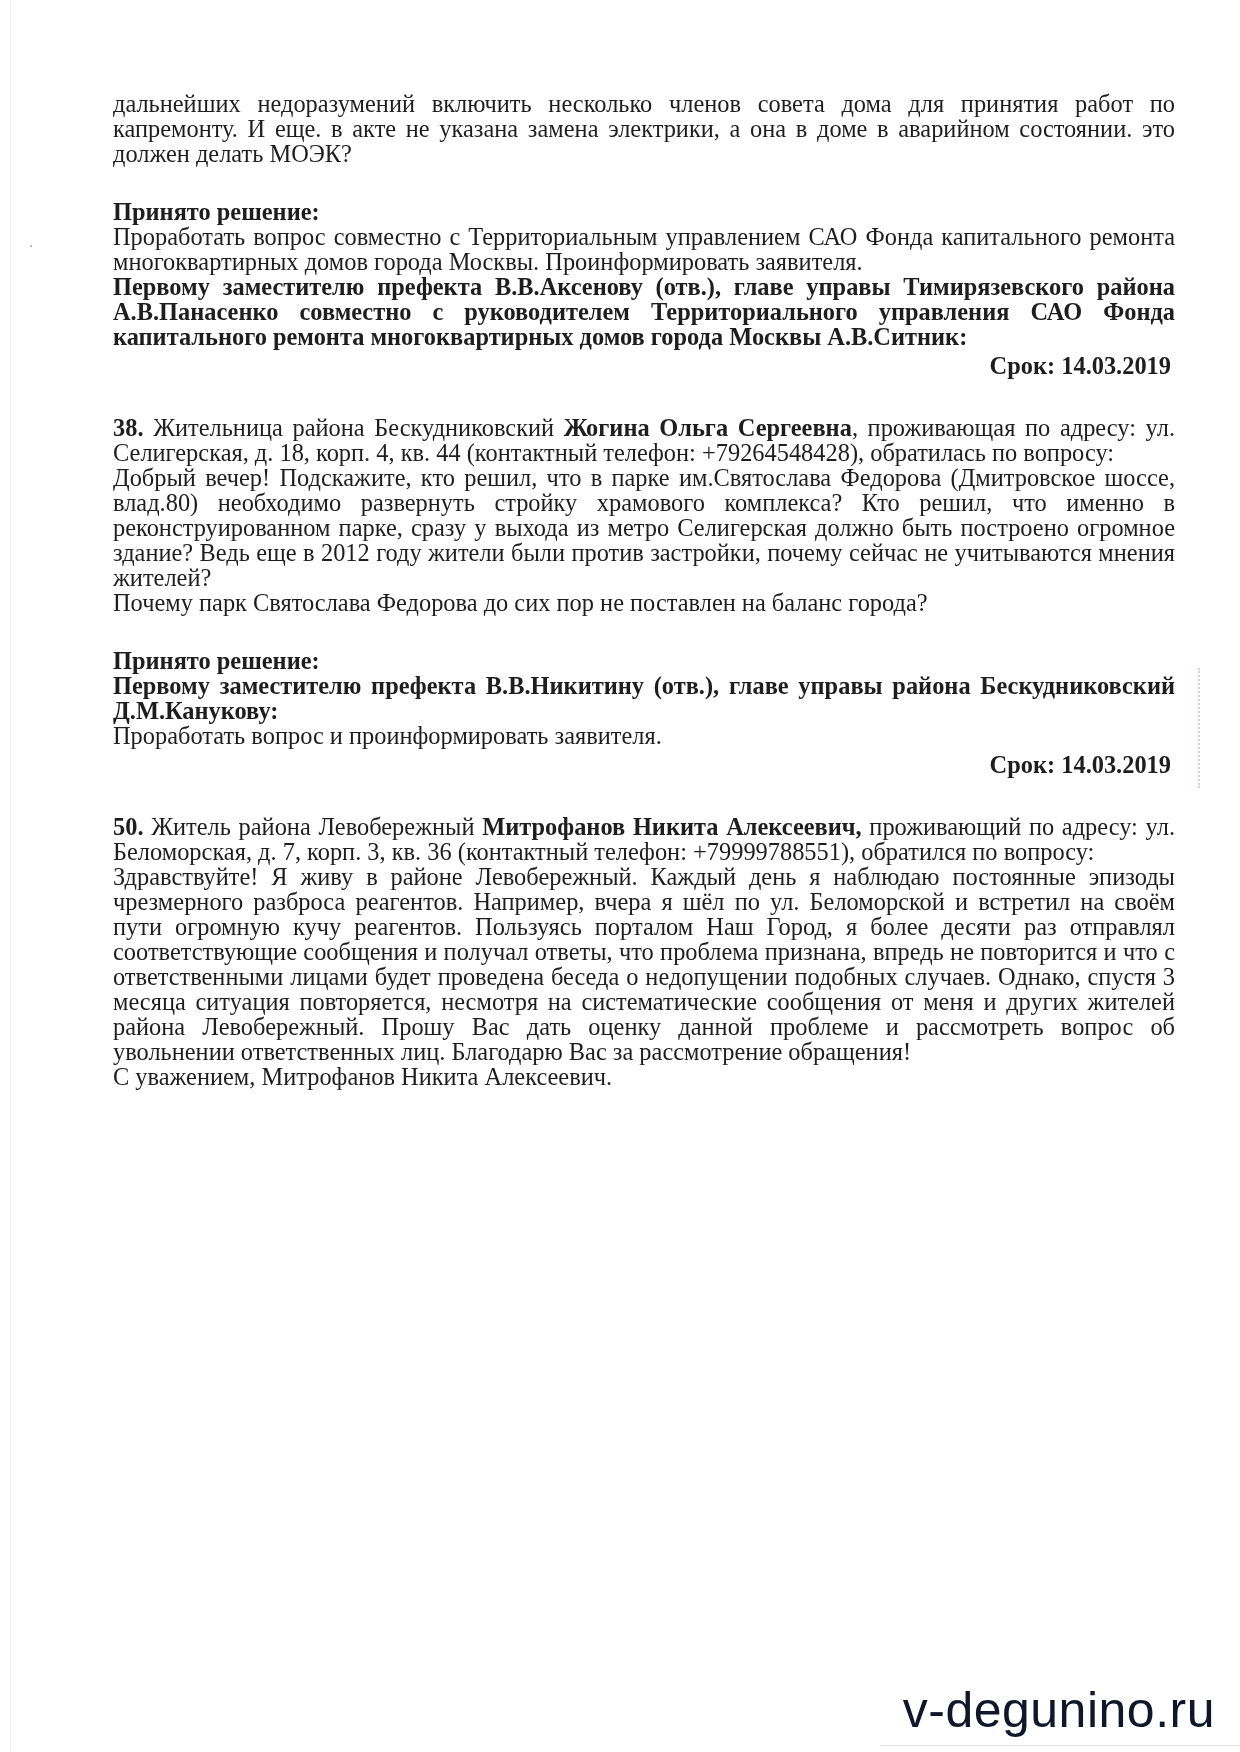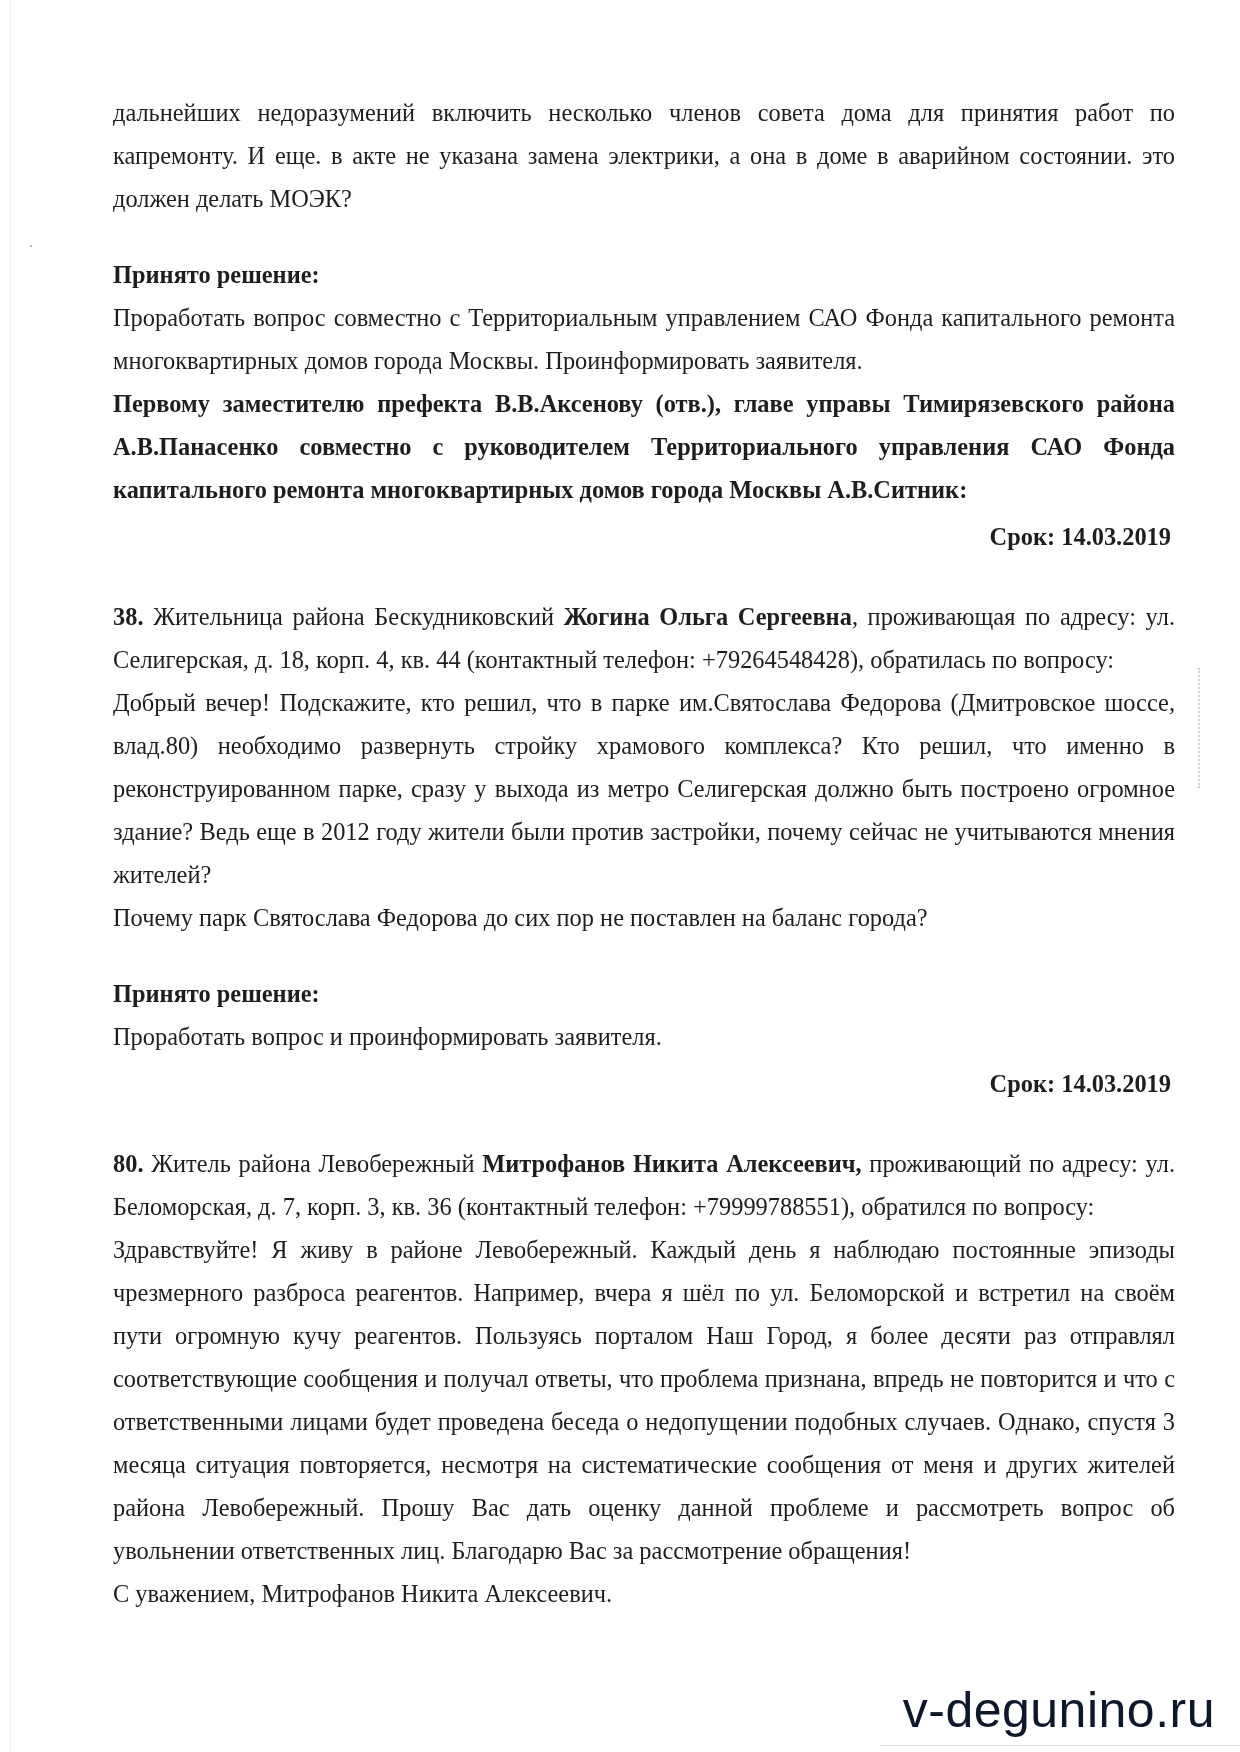--- a/index.html
+++ b/index.html
@@ -1,20 +1,20 @@
 <!DOCTYPE html>
 <html><head>
 <meta charset="utf-8">
 <style>
   html, body { margin: 0; padding: 0; }
   body {
     width: 1240px; height: 1752px; background: #ffffff; position: relative; overflow: hidden;
     font-family: "Liberation Serif", "DejaVu Serif", serif; color: #1e1e1e;
   }
-  .page { position: absolute; left: 113px; top: 91px; width: 1062px; font-size: 24.4px; line-height: 43px; }
+  .page { position: absolute; left: 113px; top: 91px; width: 1062px; font-size: 24.4px; line-height: 25px; }
   .p { margin: 0; text-align: justify; }
   .p.last-left { text-align-last: left; }
   .b { font-weight: bold; }
   .gap { height: 33px; }
   .deadline { text-align: right; font-weight: bold; margin: 4px; }
   .watermark {
     position: absolute; right: 25px; top: 1681px; font-family: "Liberation Sans", "DejaVu Sans", sans-serif;
     font-size: 50px; color: #4a7373; letter-spacing: 0.5px;
   }
   .edge-line { position: absolute; left: 10px; top: 0; width: 1px; height: 1752px; background: #f1f1f1; }
@@ -41,26 +41,27 @@
     <p class="deadline">Срок: 14.03.2019</p>
   </section>
   <div class="gap"></div>
 
   <section>
     <p class="p last-left"><span class="b">38.</span><span> Жительница района Бескудниковский </span><span class="b">Жогина Ольга Сергеевна</span><span>, проживающая по адресу: ул. Селигерская, д. 18, корп. 4, кв. 44 (контактный телефон: +79264548428), обратилась по вопросу:</span></p>
     <p class="p last-left">Добрый вечер! Подскажите, кто решил, что в парке им.Святослава Федорова (Дмитровское шоссе, влад.80) необходимо развернуть стройку храмового комплекса? Кто решил, что именно в реконструированном парке, сразу у выхода из метро Селигерская должно быть построено огромное здание? Ведь еще в 2012 году жители были против застройки, почему сейчас не учитываются мнения жителей?</p>
     <p class="p last-left">Почему парк Святослава Федорова до сих пор не поставлен на баланс города?</p>
     <div class="gap"></div>
     <p class="p b">Принято решение:</p>
+    <p class="p b last-left">Первому заместителю префекта В.В.Никитину (отв.), главе управы района Бескудниковский Д.М.Канукову:</p>
     <p class="p last-left">Проработать вопрос и проинформировать заявителя.</p>
     <p class="deadline">Срок: 14.03.2019</p>
   </section>
   <div class="gap"></div>
 
   <section>
-    <p class="p last-left"><span class="b">80.</span><span> Житель района Левобережный </span><span class="b">Митрофанов Никита Алексеевич,</span><span> проживающий по адресу: ул. Беломорская, д. 7, корп. 3, кв. 36 (контактный телефон: +79999788551), обратился по вопросу:</span></p>
+    <p class="p last-left"><span class="b">50.</span><span> Житель района Левобережный </span><span class="b">Митрофанов Никита Алексеевич,</span><span> проживающий по адресу: ул. Беломорская, д. 7, корп. 3, кв. 36 (контактный телефон: +79999788551), обратился по вопросу:</span></p>
     <p class="p last-left">Здравствуйте! Я живу в районе Левобережный. Каждый день я наблюдаю постоянные эпизоды чрезмерного разброса реагентов. Например, вчера я шёл по ул. Беломорской и встретил на своём пути огромную кучу реагентов. Пользуясь порталом Наш Город, я более десяти раз отправлял соответствующие сообщения и получал ответы, что проблема признана, впредь не повторится и что с ответственными лицами будет проведена беседа о недопущении подобных  случаев. Однако, спустя 3 месяца ситуация повторяется, несмотря на систематические сообщения от меня и других жителей района Левобережный. Прошу Вас дать оценку данной проблеме и рассмотреть вопрос об увольнении ответственных лиц. Благодарю Вас за рассмотрение обращения!</p>
     <p class="p last-left">С уважением, Митрофанов Никита Алексеевич.</p>
   </section>
 </div>
 
 <div class="watermark" style="color: #0f172a;">v-degunino.ru</div>
 <div class="bottom-line"></div>
 
 </body></html>

